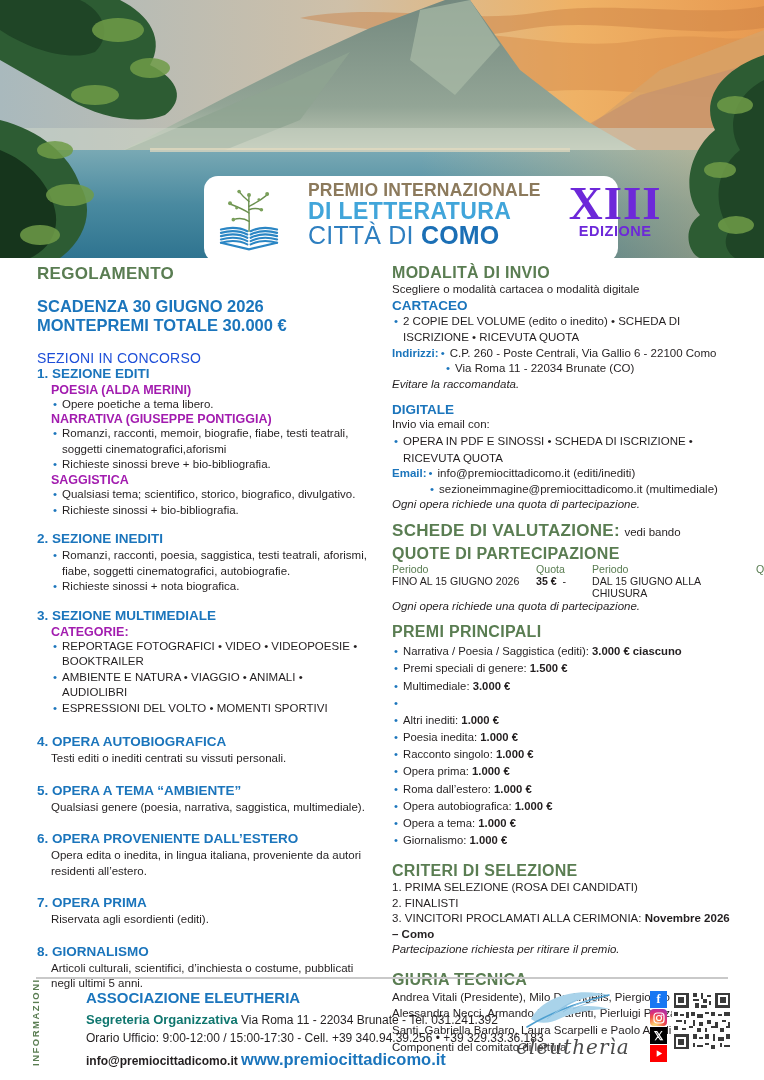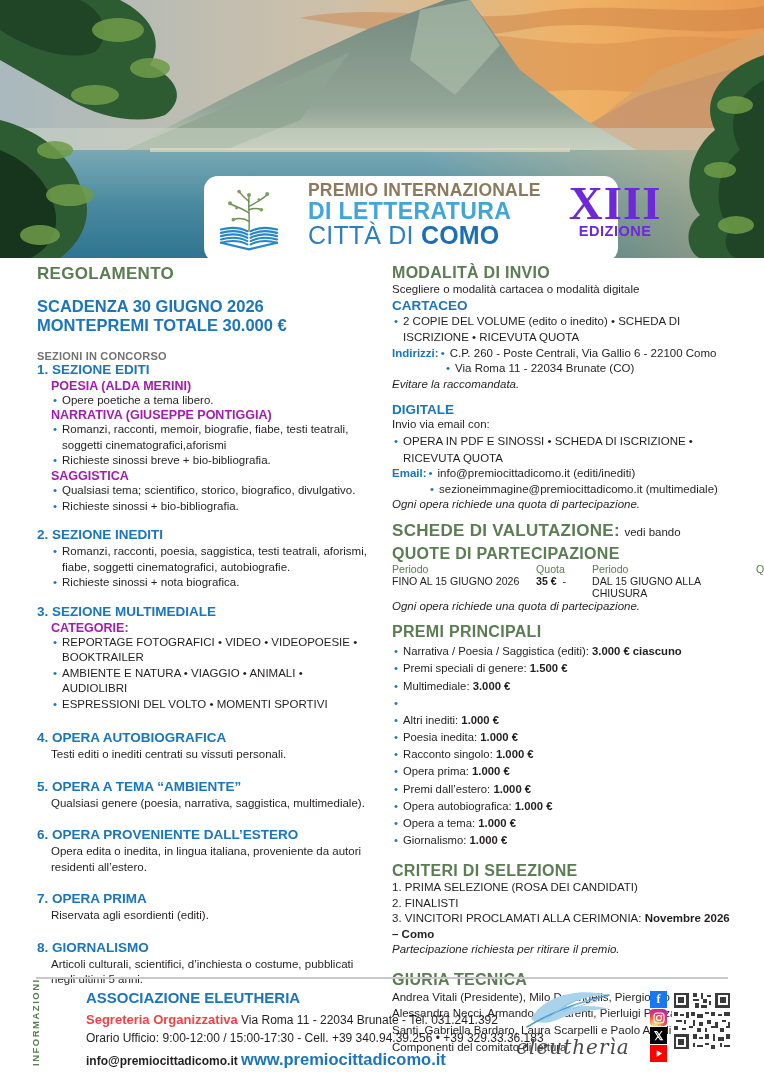--- a/index.html
+++ b/index.html
@@ -22,21 +22,21 @@
   .logo-l3 b { color:#1b6fb5; }
   .edition { margin-left:8px; text-align:center; color:#6d28d9; line-height:.9; }
   .edition .num { font-family:"Liberation Serif", serif; font-weight:bold; font-size:47px; letter-spacing:1px; }
   .edition .lbl { font-size:14.5px; font-weight:bold; letter-spacing:.5px; margin-top:1px; }
 
   
   .col-left  { position:absolute; left:37px;  top:264px; width:332px; }
   .col-right { position:absolute; left:392px; top:264px; width:342px; }
 
   .h-green-xl { color:#5a7d52; font-weight:bold; font-size:17px; letter-spacing:.3px; }
-  .h-green-lg { color:#737373; font-weight:bold; font-size:11px; letter-spacing:.2px; }
+  .h-green-lg { color:#1d4ed8; font-weight:normal; font-size:14px; letter-spacing:.2px; }
   .h-blue-xl  { color:#1b75bc; font-weight:bold; font-size:16.5px; line-height:1.15; }
   .h-blue     { color:#1b75bc; font-weight:bold; font-size:13.5px; }
   .h-green-sm { color:#a21caf; font-weight:bold; font-size:12.5px; }
   .body-txt   { font-size:11.5px; line-height:1.35; }
   .note       { font-style:italic; font-size:11.5px; line-height:1.35; }
   .upper      { font-size:10.3px; line-height:1.6; }
   .blue-lbl   { color:#1b75bc; font-weight:bold; }
 
   .bullet-line { display:flex; font-size:11.5px; line-height:1.35; }
   .bullet-line .dot { color:#1b75bc; margin:0 5px 0 2px; }
@@ -53,21 +53,21 @@
   .premio .dot { color:#1b75bc; margin:0 5px 0 2px; }
 
   
   .footer-rule { position:absolute; left:36px; top:977px; width:692px; height:2px; background:#c9c9c9; }
   .footer { position:absolute; left:0; top:985px; width:764px; height:95px; }
   .info-vert { position:absolute; left:30px; top:3px; height:78px; display:flex; align-items:center;
     writing-mode:vertical-rl; transform:rotate(180deg); color:#5a7d52; font-size:9.5px; font-weight:bold; letter-spacing:1.5px; }
   .footer-text { position:absolute; left:54px; top:2px; line-height:1.5;margin-left:32px; }
   .f1 { color:#1b75bc; font-weight:bold; font-size:15px; }
   .f2 { font-size:12px; }
-  .f2 .lbl { color:#ef4444; font-weight:bold; font-size:13px; }
+  .f2 .lbl { color:#0f766e; font-weight:bold; font-size:13px; }
   .f3 { font-size:12px; }
   .f4 { font-size:12px; font-weight:bold; }
   .f4 .web { color:#1b75bc; font-size:16.5px; }
   .eleutheria { position:absolute; left:508px; top:0px; width:130px; text-align:center; }
   .eleutheria .script { font-family:"DejaVu Serif", serif; font-style:italic; font-size:20px; color:#4a4a4a; letter-spacing:1px; margin-top:-6px; }
   .socials { position:absolute; left:650px; top:6px; display:flex; flex-direction:column; gap:1px; }
   .social { width:17px; height:17px; display:flex; align-items:center; justify-content:center;
     color:#fff; font-size:12px; font-weight:bold; }
   .soc-fb { background:#1877f2; font-family:"Liberation Serif", serif; }
   .soc-ig { background:radial-gradient(circle at 28% 100%, #fed373 8%, #f15245 45%, #d92e7f 65%, #9b36b7 100%); border-radius:4px; }
@@ -362,21 +362,21 @@
       <div class="premio">
           <span class="dot">•</span>
           <span><span>Racconto singolo:</span> <b>1.000 €</b></span>
         </div>
       <div class="premio">
           <span class="dot">•</span>
           <span><span>Opera prima:</span> <b>1.000 €</b></span>
         </div>
       <div class="premio">
           <span class="dot">•</span>
-          <span><span>Premi dall’estero:</span> <b>1.000 €</b></span>
+          <span><span>Roma dall’estero:</span> <b>1.000 €</b></span>
         </div>
       <div class="premio">
           <span class="dot">•</span>
           <span><span>Opera autobiografica:</span> <b>1.000 €</b></span>
         </div>
       <div class="premio">
           <span class="dot">•</span>
           <span><span>Opera a tema:</span> <b>1.000 €</b></span>
         </div>
       <div class="premio">

